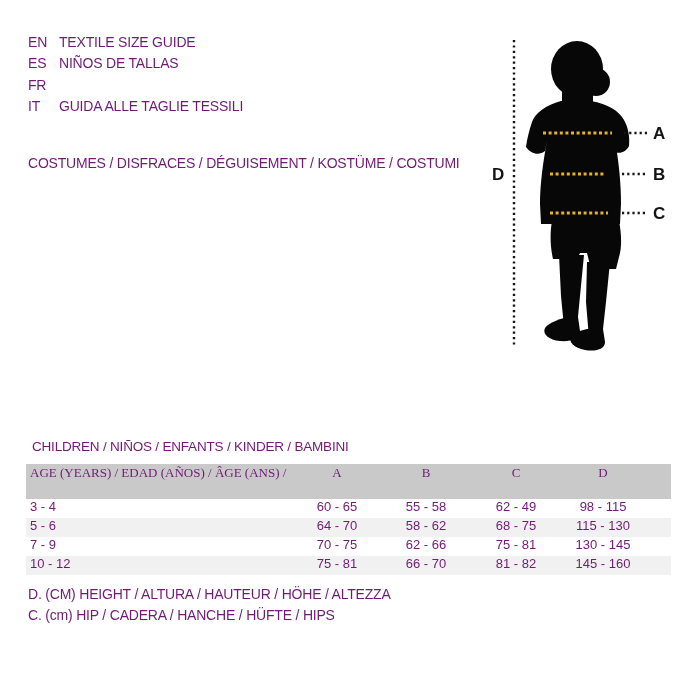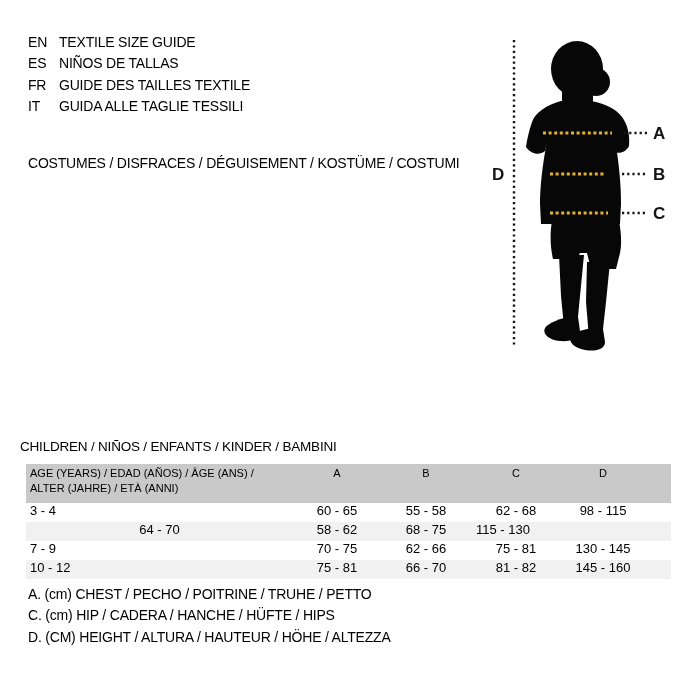--- a/index.html
+++ b/index.html
@@ -1,34 +1,34 @@
 <!DOCTYPE html>
 <html><head>
 <meta charset="utf-8">
 <style>
   html,body { margin:0; padding:0; background:#fff; }
   .page {
     position:relative; width:700px; height:700px; background:#ffffff;
-    font-family:"Liberation Sans", sans-serif; color:#000000; overflow:hidden;
+    font-family:"Liberation Sans", sans-serif; color:#701a75; overflow:hidden;
   }
   
   .lang-list { position:absolute; left:28px; top:31px; }
   .lang-row { display:flex; height:21.5px; align-items:center; font-size:14px; letter-spacing:-0.2px; }
   .lang-code { width:31px; flex:0 0 31px; }
   
   .title { position:absolute; left:28px; top:155px; font-size:14px; font-weight:normal; letter-spacing:-0.2px; white-space:nowrap; }
   
   .figure-svg { position:absolute; left:480px; top:28px; }
   .fig-label { font-family:"Liberation Sans", sans-serif; font-size:17px; font-weight:bold; fill:#141414; }
   
-  .section-heading { position:absolute; left:20px; top:439px; font-size:13.5px; letter-spacing:-0.2px; }
+  .section-heading { position:absolute; left:32px; top:439px; font-size:13.5px; letter-spacing:-0.2px; }
   
   .size-table { position:absolute; left:26px; top:464px; width:645px; }
   .t-row { display:grid; grid-template-columns:267px 88px 90px 90px 110px; }
-  .t-head { background:#c9c9c9; padding:2px 0 8px 0; font-size:11px; line-height:14.5px; }
+  .t-head { background:#c9c9c9; padding:2px 0 18px 0; font-size:13px; line-height:14.5px;font-family:Liberation Serif, serif; }
   .cell-age { padding-left:4px; text-align:left; }
   .col { text-align:center; }
   .col-d { padding-right:26px; }
   .t-data { height:19px; line-height:16.3px; font-size:13px; }
   .t-data.alt { background:#f1f1f1; }
   
   .legend { position:absolute; left:28px; top:584px; font-size:14px; line-height:21.3px; letter-spacing:-0.2px; }
 </style>
 </head>
 <body>
@@ -39,21 +39,20 @@
     <div class="lang-row">
       <span class="lang-code">EN</span>
       <span class="lang-label">TEXTILE SIZE GUIDE</span>
     </div>
     <div class="lang-row">
       <span class="lang-code">ES</span>
       <span class="lang-label">NIÑOS DE TALLAS</span>
     </div>
     <div class="lang-row">
       <span class="lang-code">FR</span>
-      <span class="lang-label">GUIDE DES TAILLES TEXTILE</span>
     </div>
     <div class="lang-row">
       <span class="lang-code">IT</span>
       <span class="lang-label">GUIDA ALLE TAGLIE TESSILI</span>
     </div>
   </div>
 
   <div class="title">COSTUMES / DISFRACES / DÉGUISEMENT / KOSTÜME / COSTUMI</div>
 
   <svg class="figure-svg" width="218" height="332" viewBox="480 28 218 332" xmlns="http://www.w3.org/2000/svg">
@@ -118,36 +117,36 @@
     <text class="fig-label" x="653" y="180">B</text>
     <text class="fig-label" x="653" y="219">C</text>
   </svg>
 
   <div class="section-heading">CHILDREN / NIÑOS / ENFANTS / KINDER / BAMBINI</div>
 
   <div class="size-table">
     <div class="t-row t-head">
       <div class="cell-age">
         <span style="display:block">AGE (YEARS) / EDAD (AÑOS) / ÂGE (ANS) /</span>
-        <span style="display:block">ALTER (JAHRE) / ETÀ (ANNI)</span>
       </div>
       <div class="col">A</div>
       <div class="col">B</div>
       <div class="col">C</div>
       <div class="col col-d">D</div>
     </div>
 
     <div class="t-row t-data">
       <div class="cell-age">3 - 4</div>
       <div class="col">60 - 65</div>
       <div class="col">55 - 58</div>
-      <div class="col">62 - 68</div>
+      <div class="col">62 - 49</div>
       <div class="col col-d">98 - 115</div>
     </div>
     <div class="t-row t-data alt">
+      <div class="cell-age">5 - 6</div>
       <div class="col">64 - 70</div>
       <div class="col">58 - 62</div>
       <div class="col">68 - 75</div>
       <div class="col col-d">115 - 130</div>
     </div>
     <div class="t-row t-data">
       <div class="cell-age">7 - 9</div>
       <div class="col">70 - 75</div>
       <div class="col">62 - 66</div>
       <div class="col">75 - 81</div>
@@ -156,18 +155,17 @@
     <div class="t-row t-data alt">
       <div class="cell-age">10 - 12</div>
       <div class="col">75 - 81</div>
       <div class="col">66 - 70</div>
       <div class="col">81 - 82</div>
       <div class="col col-d">145 - 160</div>
     </div>
   </div>
 
   <div class="legend">
-    <div>A. (cm) CHEST / PECHO / POITRINE / TRUHE / PETTO</div>
+    <div>D. (CM) HEIGHT / ALTURA / HAUTEUR / HÖHE / ALTEZZA</div>
     <div>C. (cm) HIP / CADERA / HANCHE / HÜFTE / HIPS</div>
-    <div>D. (CM) HEIGHT / ALTURA / HAUTEUR / HÖHE / ALTEZZA</div>
   </div>
 
 </div>
 
 </body></html>

